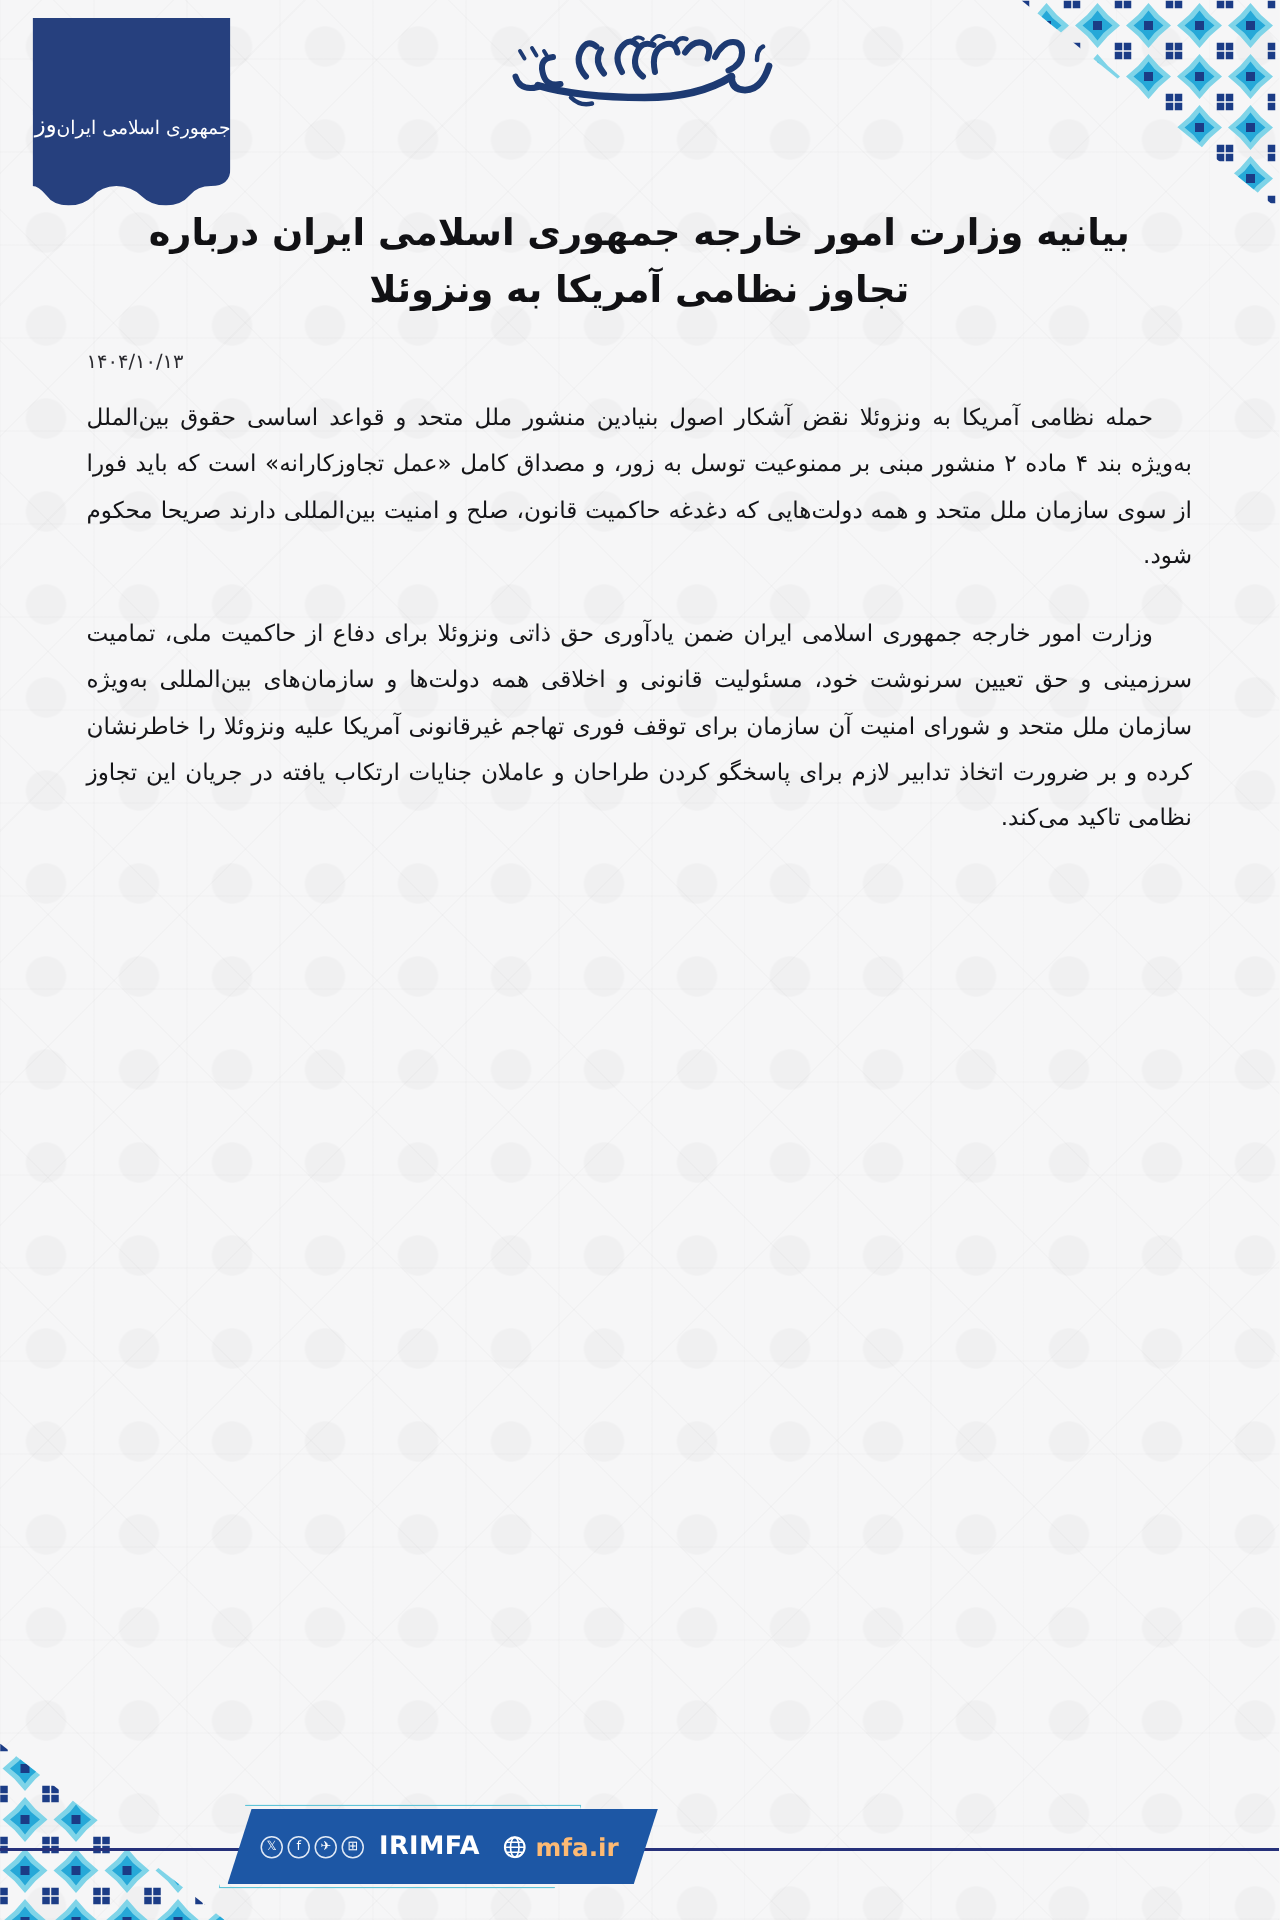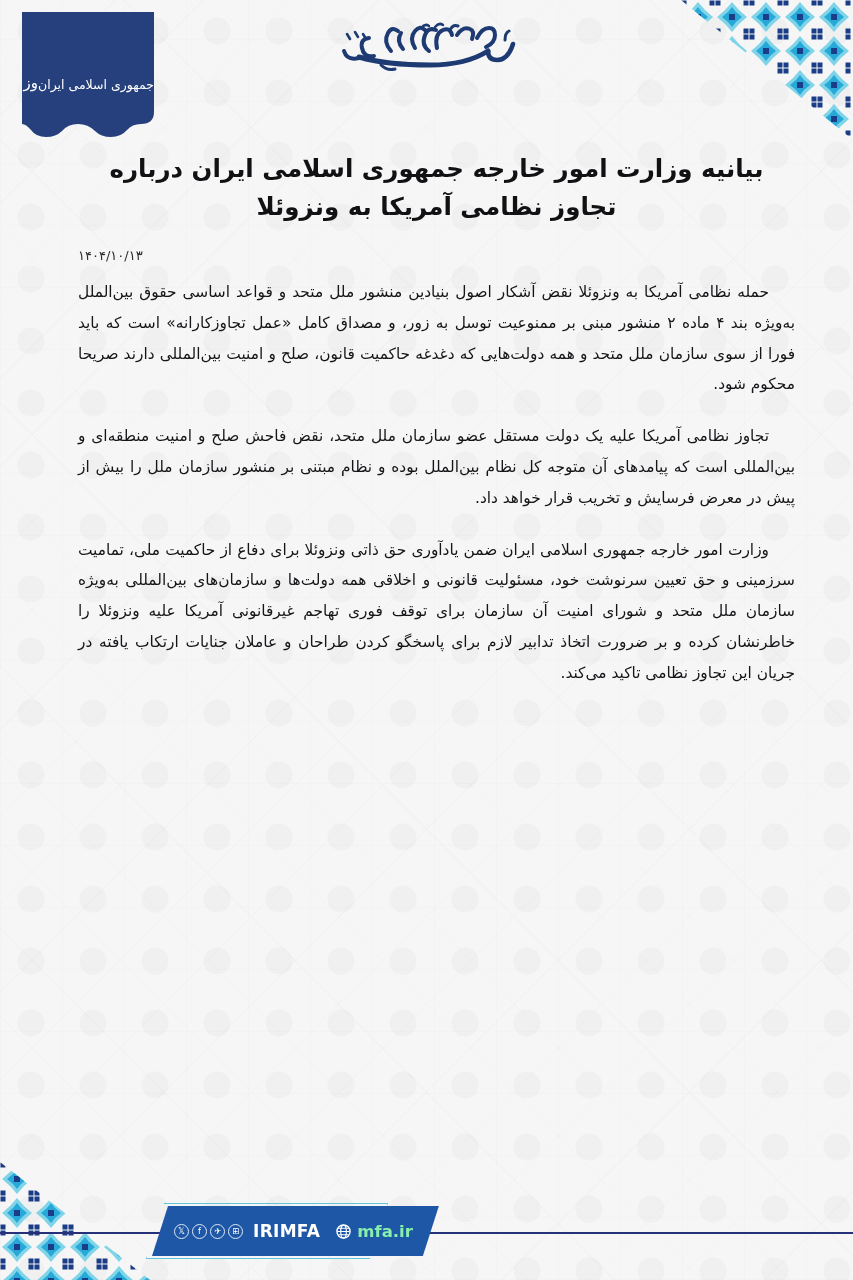--- a/index.html
+++ b/index.html
@@ -84,25 +84,24 @@
     top: 18px; left: 0; right: 0;
     text-align: center;
     z-index: 4;
     color: #1d3a72;
   }
   .bismillah svg { display: inline-block; }
 
   
   .content {
     position: absolute;
-    top: 150px;
+    top: 136px;
     left: 0; right: 0;
     padding: 0 58px;
     z-index: 4;
-    margin-left: 20px;
   }
 
   .doc-title {
     text-align: center;
     font-size: 24.5px;
     font-weight: bold;
     line-height: 1.55;
     color: #111114;
     letter-spacing: 0;
     padding: 0 22px;
@@ -190,21 +189,21 @@
     letter-spacing: 0.3px;
   }
   .globe {
     margin-left: 16px;
     color: #ffffff;
     font-size: 14px;
     display: inline-flex;
     align-items: center;
   }
   .site {
-    color: #86efac;
+    color: #fdba74;
     font-size: 16.5px;
     font-weight: bold;
     margin-left: 6px;
   }
 </style>
 </head>
 <body>
 
 <div class="page">
   <div class="watermark-dots"></div>
@@ -320,21 +319,20 @@
         <path d="M64 47 q6 6 14 4" stroke-width="3"></path>
       </g>
     </svg>
   </div>
 
   <div class="content">
     <h1 class="doc-title">بیانیه وزارت امور خارجه جمهوری اسلامی ایران درباره تجاوز نظامی آمریکا به ونزوئلا</h1>
     <div class="doc-date">۱۴۰۴/۱۰/۱۳</div>
     <div class="body-text">
       <p class="para">حمله نظامی آمریکا به ونزوئلا نقض آشکار اصول بنیادین منشور ملل متحد و قواعد اساسی حقوق بین‌الملل به‌ویژه بند ۴ ماده ۲ منشور مبنی بر ممنوعیت توسل به زور، و مصداق کامل «عمل تجاوزکارانه» است که باید فورا از سوی سازمان ملل متحد و همه دولت‌هایی که دغدغه حاکمیت قانون، صلح و امنیت بین‌المللی دارند صریحا محکوم شود.</p>
-      <p class="para">تجاوز نظامی آمریکا علیه یک دولت مستقل عضو سازمان ملل متحد، نقض فاحش صلح و امنیت منطقه‌ای و بین‌المللی است که پیامدهای آن متوجه کل نظام بین‌الملل بوده و نظام مبتنی بر منشور سازمان ملل را بیش از پیش در معرض فرسایش و تخریب قرار خواهد داد.</p>
       <p class="para">وزارت امور خارجه جمهوری اسلامی ایران ضمن یادآوری حق ذاتی ونزوئلا برای دفاع از حاکمیت ملی، تمامیت سرزمینی و حق تعیین سرنوشت خود، مسئولیت قانونی و اخلاقی همه دولت‌ها و سازمان‌های بین‌المللی به‌ویژه سازمان ملل متحد و شورای امنیت آن سازمان برای توقف فوری تهاجم غیرقانونی آمریکا علیه ونزوئلا را خاطرنشان کرده و بر ضرورت اتخاذ تدابیر لازم برای پاسخگو کردن طراحان و عاملان جنایات ارتکاب یافته در جریان این تجاوز نظامی تاکید می‌کند.</p>
     </div>
   </div>
 
   <div class="footer">
     <div class="footer-rule"></div>
     <div class="footer-badge-outline"></div>
     <div class="footer-badge">
       <span class="soc">𝕏</span>
       <span class="soc">f</span>

